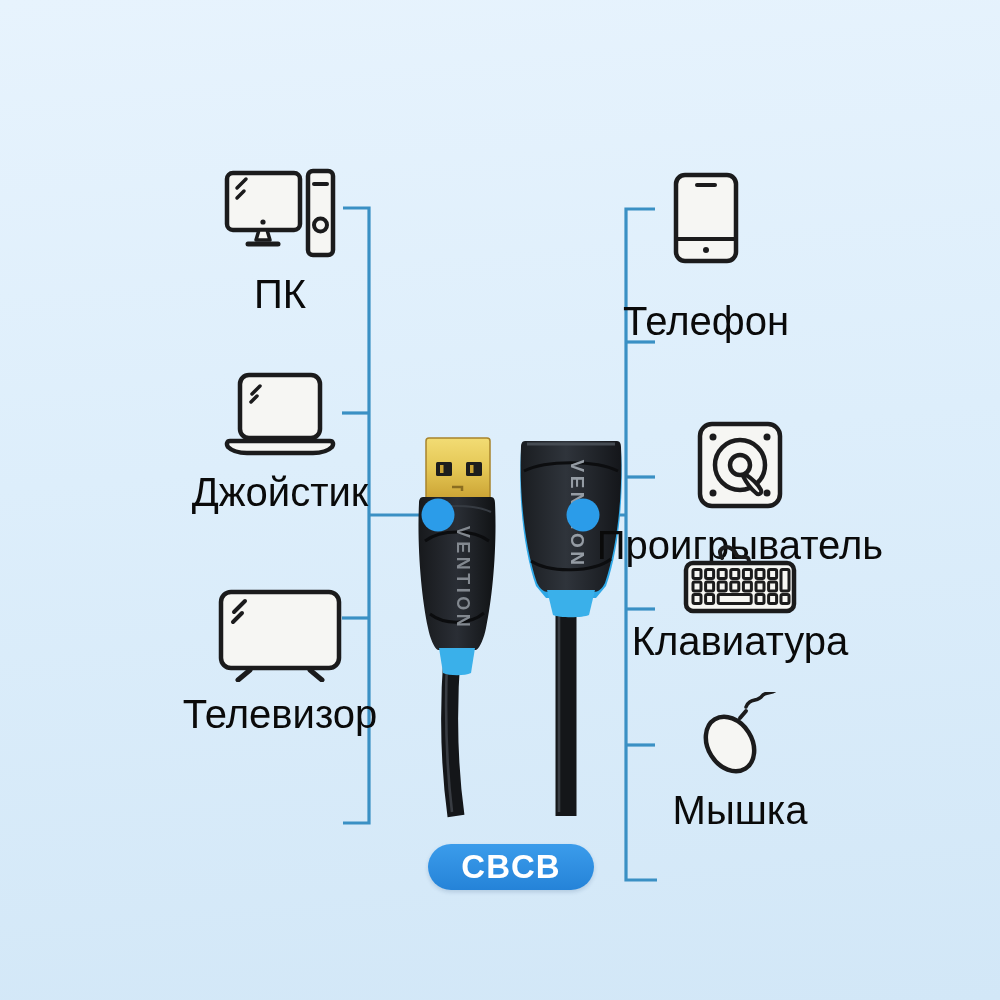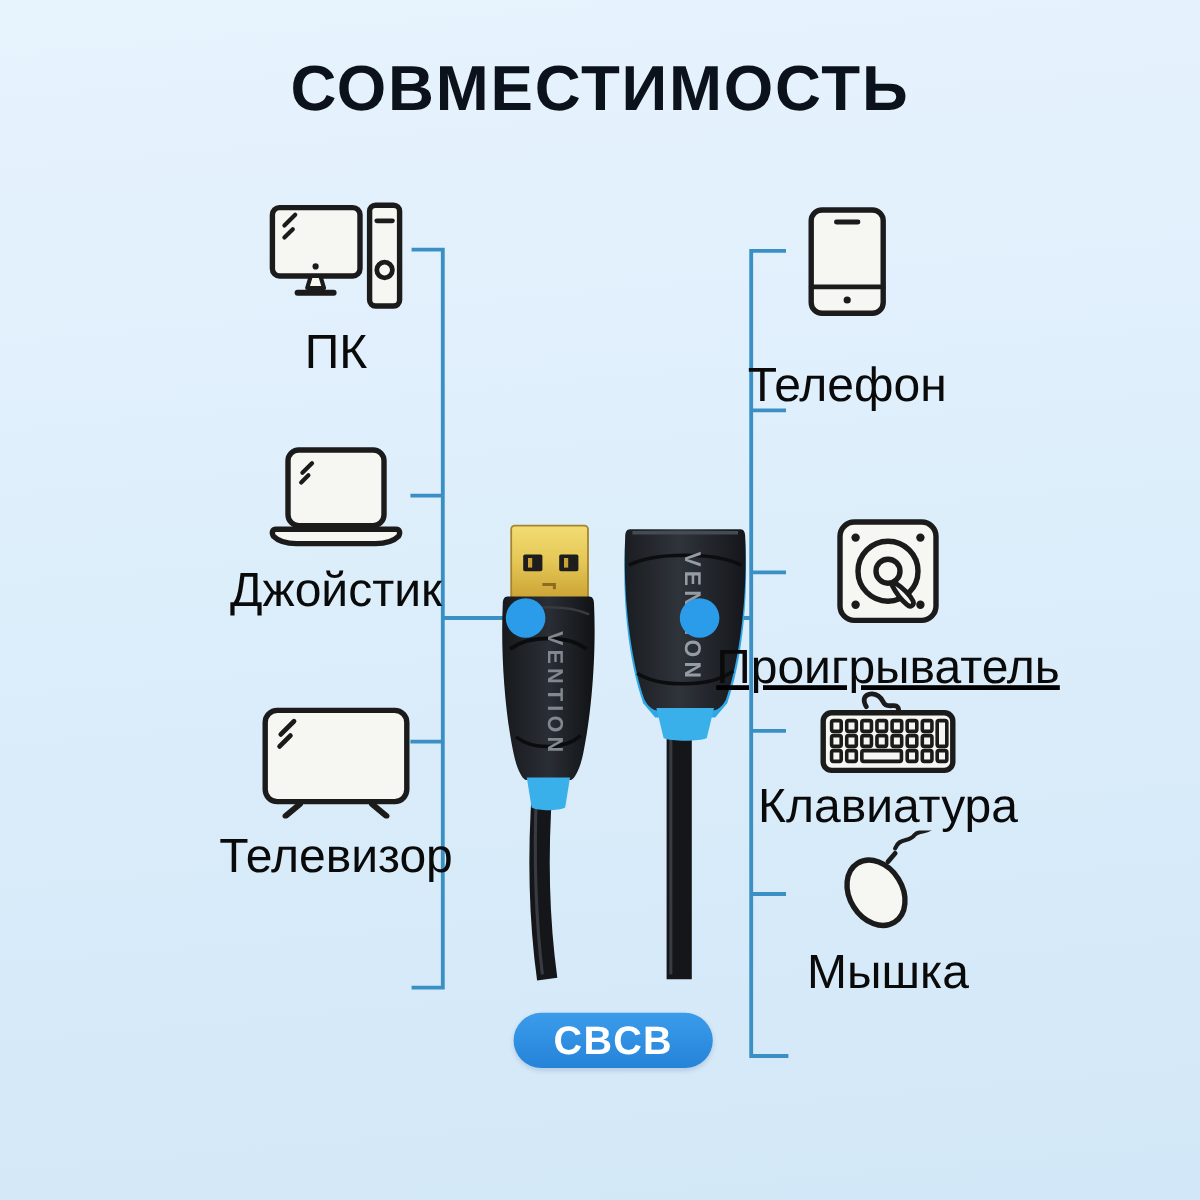--- a/index.html
+++ b/index.html
@@ -25,21 +25,20 @@
   svg{display:block;}
   .ic{stroke:#1b1b1c;stroke-linecap:round;stroke-linejoin:round;fill:#f6f6f3;}
   .ic-n{stroke:#1b1b1c;stroke-linecap:round;stroke-linejoin:round;fill:none;}
   .ic-f{fill:#1b1b1c;stroke:none;}
 </style>
 </head>
 <body>
 
 <div class="stage">
 
-  <div class="title">СОВМЕСТИМОСТЬ</div>
 
   <svg class="layer" width="1000" height="1000" viewBox="0 0 1000 1000">
     <defs>
       <linearGradient id="gold" x1="0" y1="0" x2="0" y2="1">
         <stop offset="0" stop-color="#f2dc74"></stop>
           <stop offset="0.5" stop-color="#e4c654"></stop>
           <stop offset="1" stop-color="#caa233"></stop>
       </linearGradient>
       <linearGradient id="mbody" x1="0" y1="0" x2="1" y2="0">
         <stop offset="0" stop-color="#17191c"></stop>
@@ -139,35 +138,35 @@
     <svg width="66" height="92" viewBox="0 0 66 92">
       <rect class="ic" x="3" y="3" width="60" height="86" rx="9" stroke-width="4.5"></rect>
       <path class="ic-n" d="M24,13 H42" stroke-width="4"></path>
       <path class="ic-n" d="M3,67 H63" stroke-width="4"></path>
       <circle class="ic-f" cx="33" cy="78" r="3"></circle>
     </svg>
     <div class="dev-label" style="margin-top:14px;">Телефон</div>
   </div>
 
 
-  <div class="device" style="left:635px;top:432px;width:210px;text-decoration:underline;">
+  <div class="device" style="left:635px;top:421px;width:210px;">
     <svg width="88" height="88" viewBox="0 0 88 88">
       <rect class="ic" x="4" y="3" width="80" height="82" rx="12" stroke-width="4.5"></rect>
       <circle class="ic-f" cx="17" cy="16" r="3.5"></circle>
         <circle class="ic-f" cx="71" cy="16" r="3.5"></circle>
       <circle class="ic-f" cx="17" cy="72" r="3.5"></circle>
         <circle class="ic-f" cx="71" cy="72" r="3.5"></circle>
       <circle class="ic" cx="44" cy="44" r="25" stroke-width="4.5"></circle>
       <circle class="ic" cx="44" cy="44" r="10" stroke-width="4.5"></circle>
       <path class="ic" d="M49,53 C55,57 62,63 65,69 C66,72 63,75 60,72 C55,68 50,61 47,55 Z" stroke-width="4"></path>
     </svg>
     <div class="dev-label" style="margin-top:14px;">Проигрыватель</div>
   </div>
 
-  <div class="device" style="left:635px;top:575px;width:210px;">
+  <div class="device" style="left:635px;top:544px;width:210px;">
     <svg width="116" height="70" viewBox="0 0 116 70">
       <path class="ic-n" d="M40,14 C34,4 44,1 50,5 C56,9 52,14 62,13 C67,12.5 67,16 67,19" stroke-width="4"></path>
       <rect class="ic" x="4" y="19" width="108" height="48" rx="7" stroke-width="4.5"></rect>
       <g class="ic-n" stroke-width="3">
         <rect x="11" y="25.5" width="8" height="9" rx="1.5"></rect>
           <rect x="23.6" y="25.5" width="8" height="9" rx="1.5"></rect>
         <rect x="36.2" y="25.5" width="8" height="9" rx="1.5"></rect>
           <rect x="48.8" y="25.5" width="8" height="9" rx="1.5"></rect>
         <rect x="61.4" y="25.5" width="8" height="9" rx="1.5"></rect>
           <rect x="74" y="25.5" width="8" height="9" rx="1.5"></rect>

